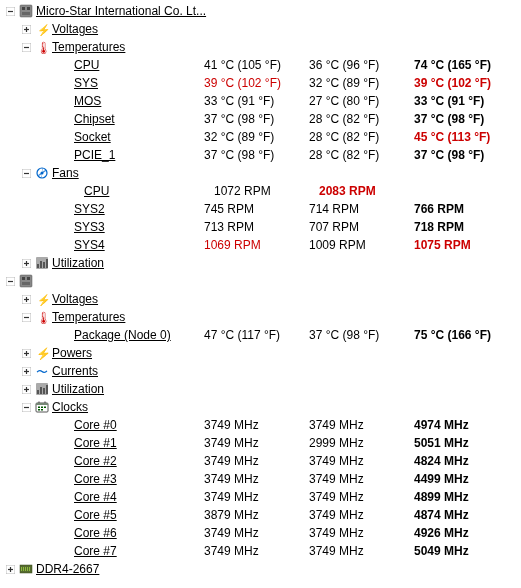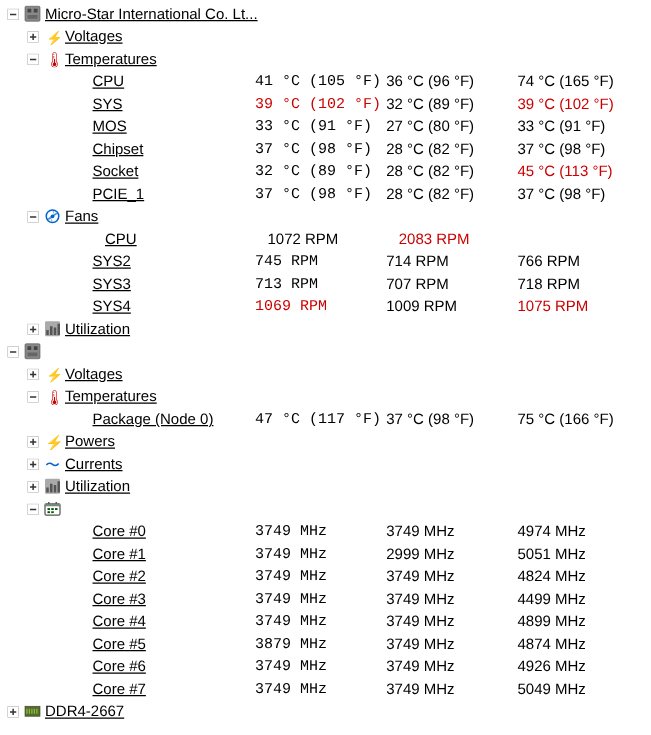--- a/index.html
+++ b/index.html
@@ -40,23 +40,23 @@
       justify-content: center;
       width: 16px;
       height: 16px;
       flex-shrink: 0;
       margin-right: 2px;
     }
     .node-label {
       flex-shrink: 0;
       min-width: 130px;
     }
-    .col1 { min-width: 105px; flex-shrink: 0; color: #cc0000; font-family: Liberation Mono, monospace; }
+    .col1 { min-width: 105px; flex-shrink: 0; color: #cc0000; }
     .col2 { min-width: 105px; flex-shrink: 0; }
-    .col3 { min-width: 105px; flex-shrink: 0; color: #cc0000; }
+    .col3 { min-width: 105px; flex-shrink: 0; color: #cc0000; font-weight: bold; }
     .col-normal { color: #000000; }
     .section-header { font-weight: normal; text-decoration: underline; }
   </style>
 </head>
 <body>
 
 <div class="tree-container">
 <div class="tree-row">
       <span class="indent" style="width: 0px;"></span>
       <span class="expand-icon">
@@ -356,20 +356,21 @@
           <rect x="1" y="3" width="12" height="2" fill="#778877"></rect>
           <line x1="4" y1="3" x2="4" y2="1.5" stroke="#555" stroke-width="1.2"></line>
           <line x1="10" y1="3" x2="10" y2="1.5" stroke="#555" stroke-width="1.2"></line>
           <rect x="3" y="6.5" width="2" height="1.5" fill="#005500"></rect>
           <rect x="6" y="6.5" width="2" height="1.5" fill="#005500"></rect>
           <rect x="9" y="6.5" width="2" height="1.5" fill="#005500"></rect>
           <rect x="3" y="9" width="2" height="1.5" fill="#005500"></rect>
           <rect x="6" y="9" width="2" height="1.5" fill="#005500"></rect>
         </svg>
       </span>
+      <span class="node-label section-header">Clocks</span>
     </div>
     <div class="tree-row">
       <span class="indent" style="width: 48px;"></span>
       <span class="expand-icon"></span>
       <span style="width: 18px; display: inline-block;"></span>
       <span class="node-label section-header">Core #0</span>
       <span class="col1 col-normal">3749 MHz</span>
       <span class="col2 col-normal">3749 MHz</span>
       <span class="col3 col-normal">4974 MHz</span>
     </div>

